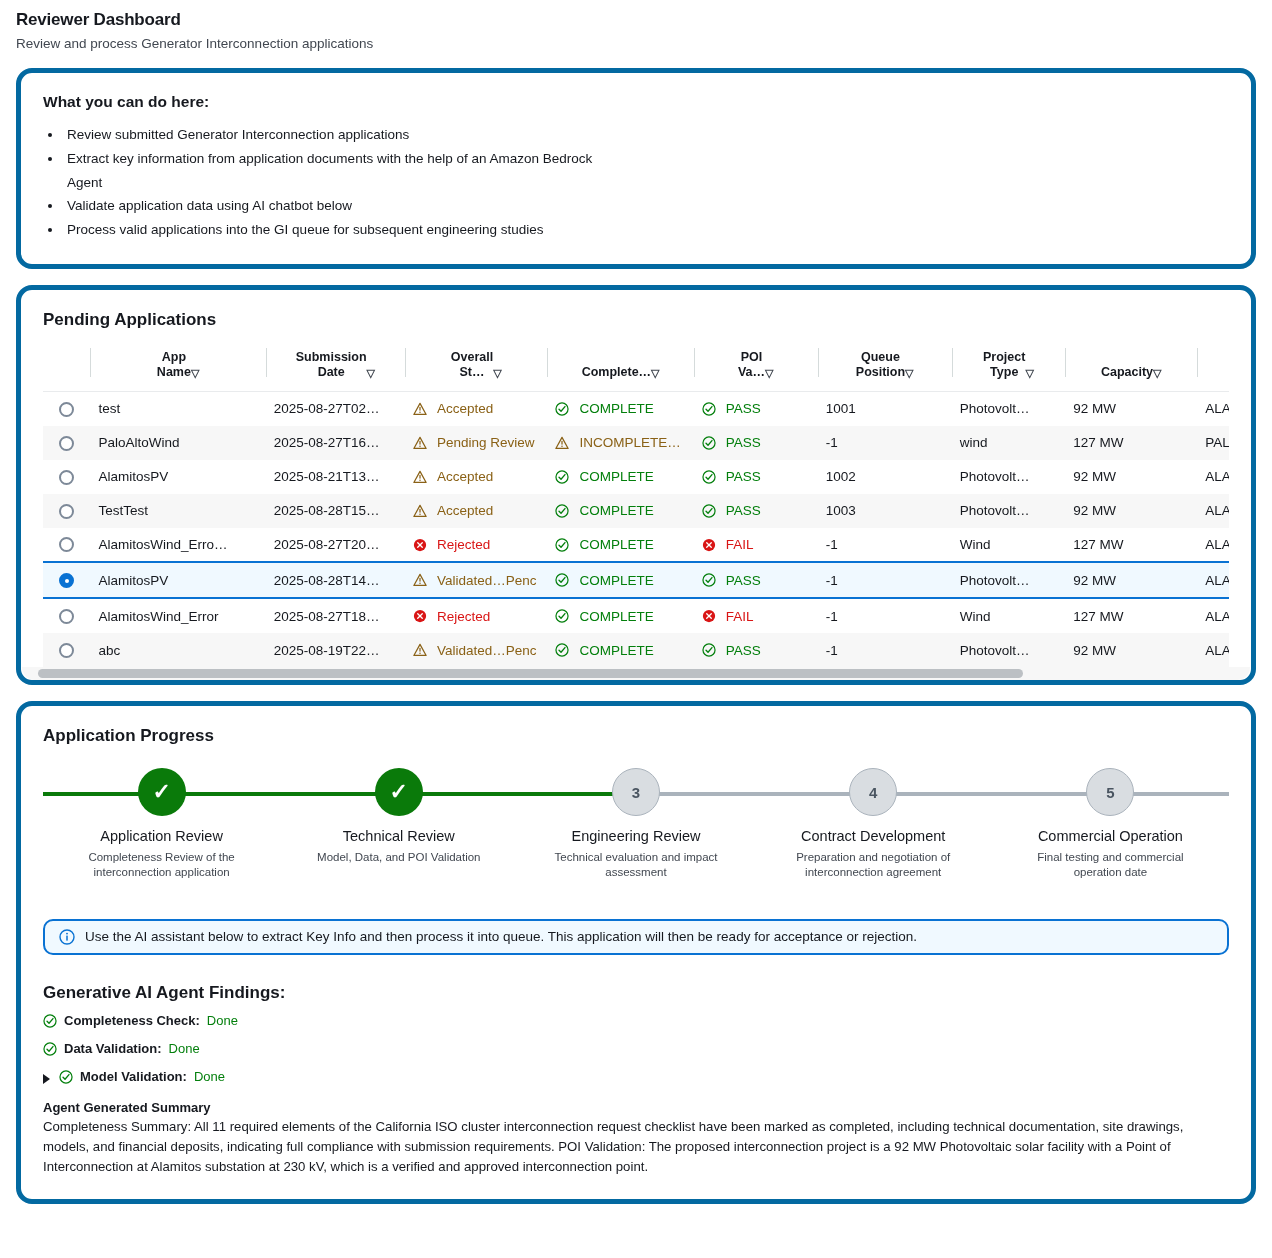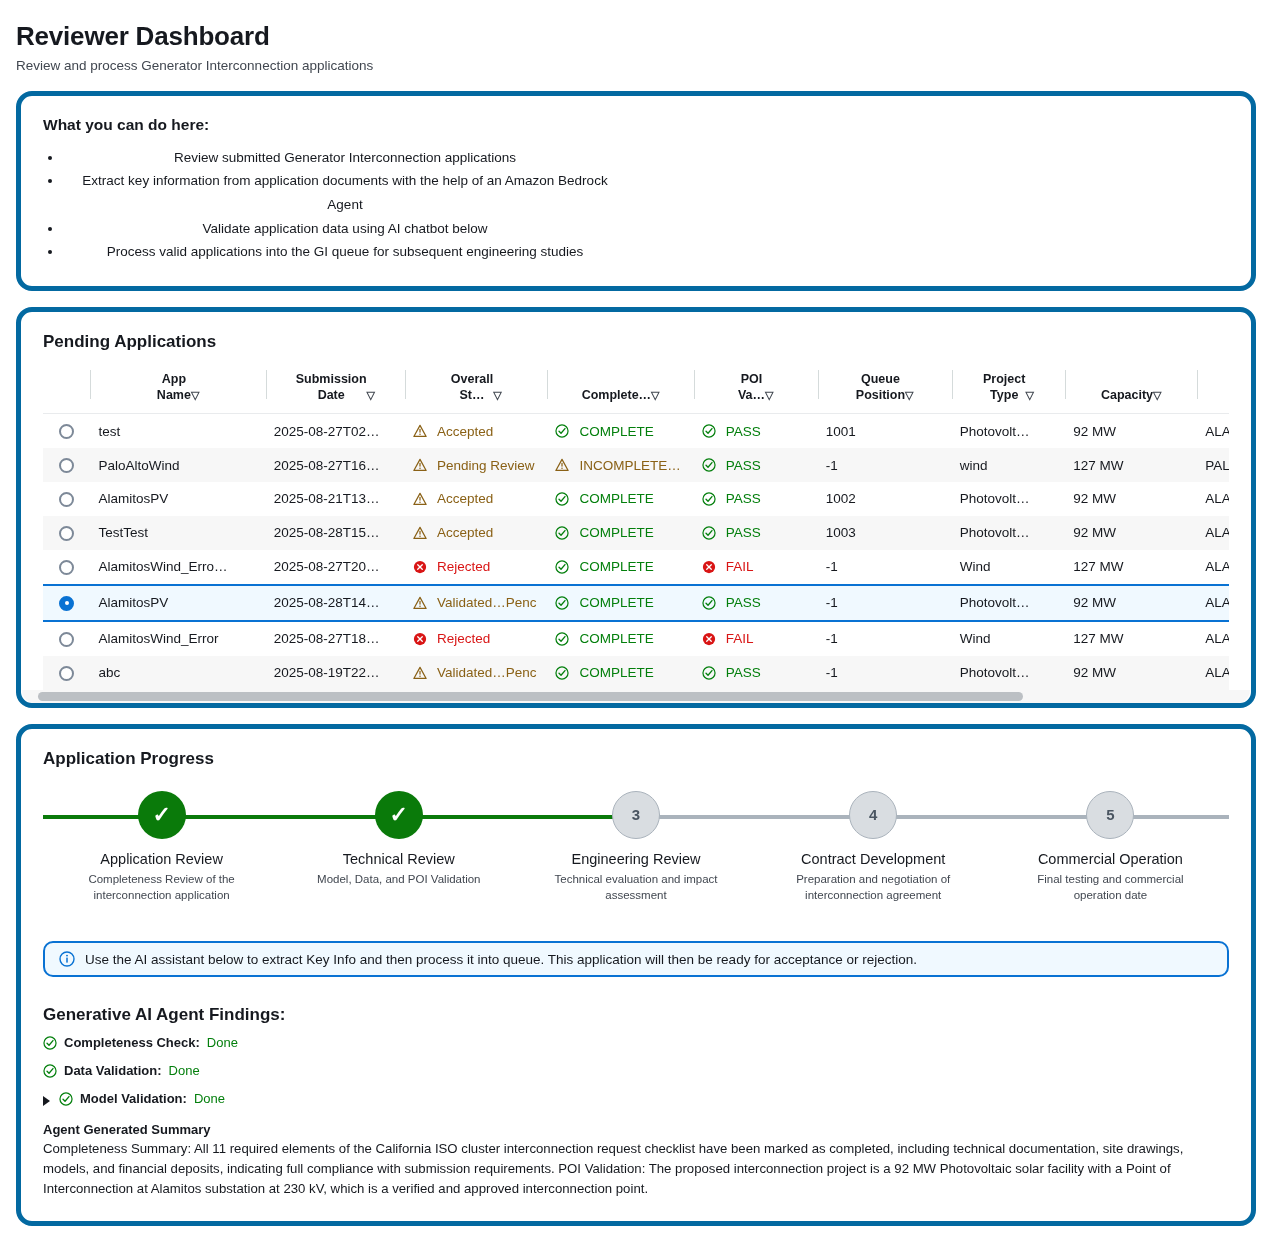--- a/index.html
+++ b/index.html
@@ -11,25 +11,25 @@
   }
   .page {
     width: 1272px;
     min-height: 1258px;
     position: relative;
     padding: 0;
   }
   
   .page-header { padding: 10px 16px 0 16px; }
   .page-title {
-    font-size: 26px;
+    font-size: 17px;
     font-weight: bold;
     letter-spacing: -0.2px;
     color: #16191f;
-    margin: 12px 0 6px 0;
+    margin: 0 0 6px 0;
     line-height: 1.15;
   }
   .page-subtitle {
     font-size: 13.5px;
     color: #414750;
     margin: 0;
     line-height: 1.25;
   }
   
   .card {
@@ -54,21 +54,20 @@
   ul.do-list {
     margin: 0; padding-left: 20px;
     list-style: disc;
   }
   ul.do-list li {
     font-size: 13.5px;
     color: #16191f;
     line-height: 1.75;
     padding-left: 4px;
     max-width: 560px;
-    text-align: center;
   }
   
   .table-wrap {
     overflow: hidden;
     position: relative;
   }
   table.apps {
     border-collapse: collapse;
     width: 1340px;
     table-layout: fixed;

